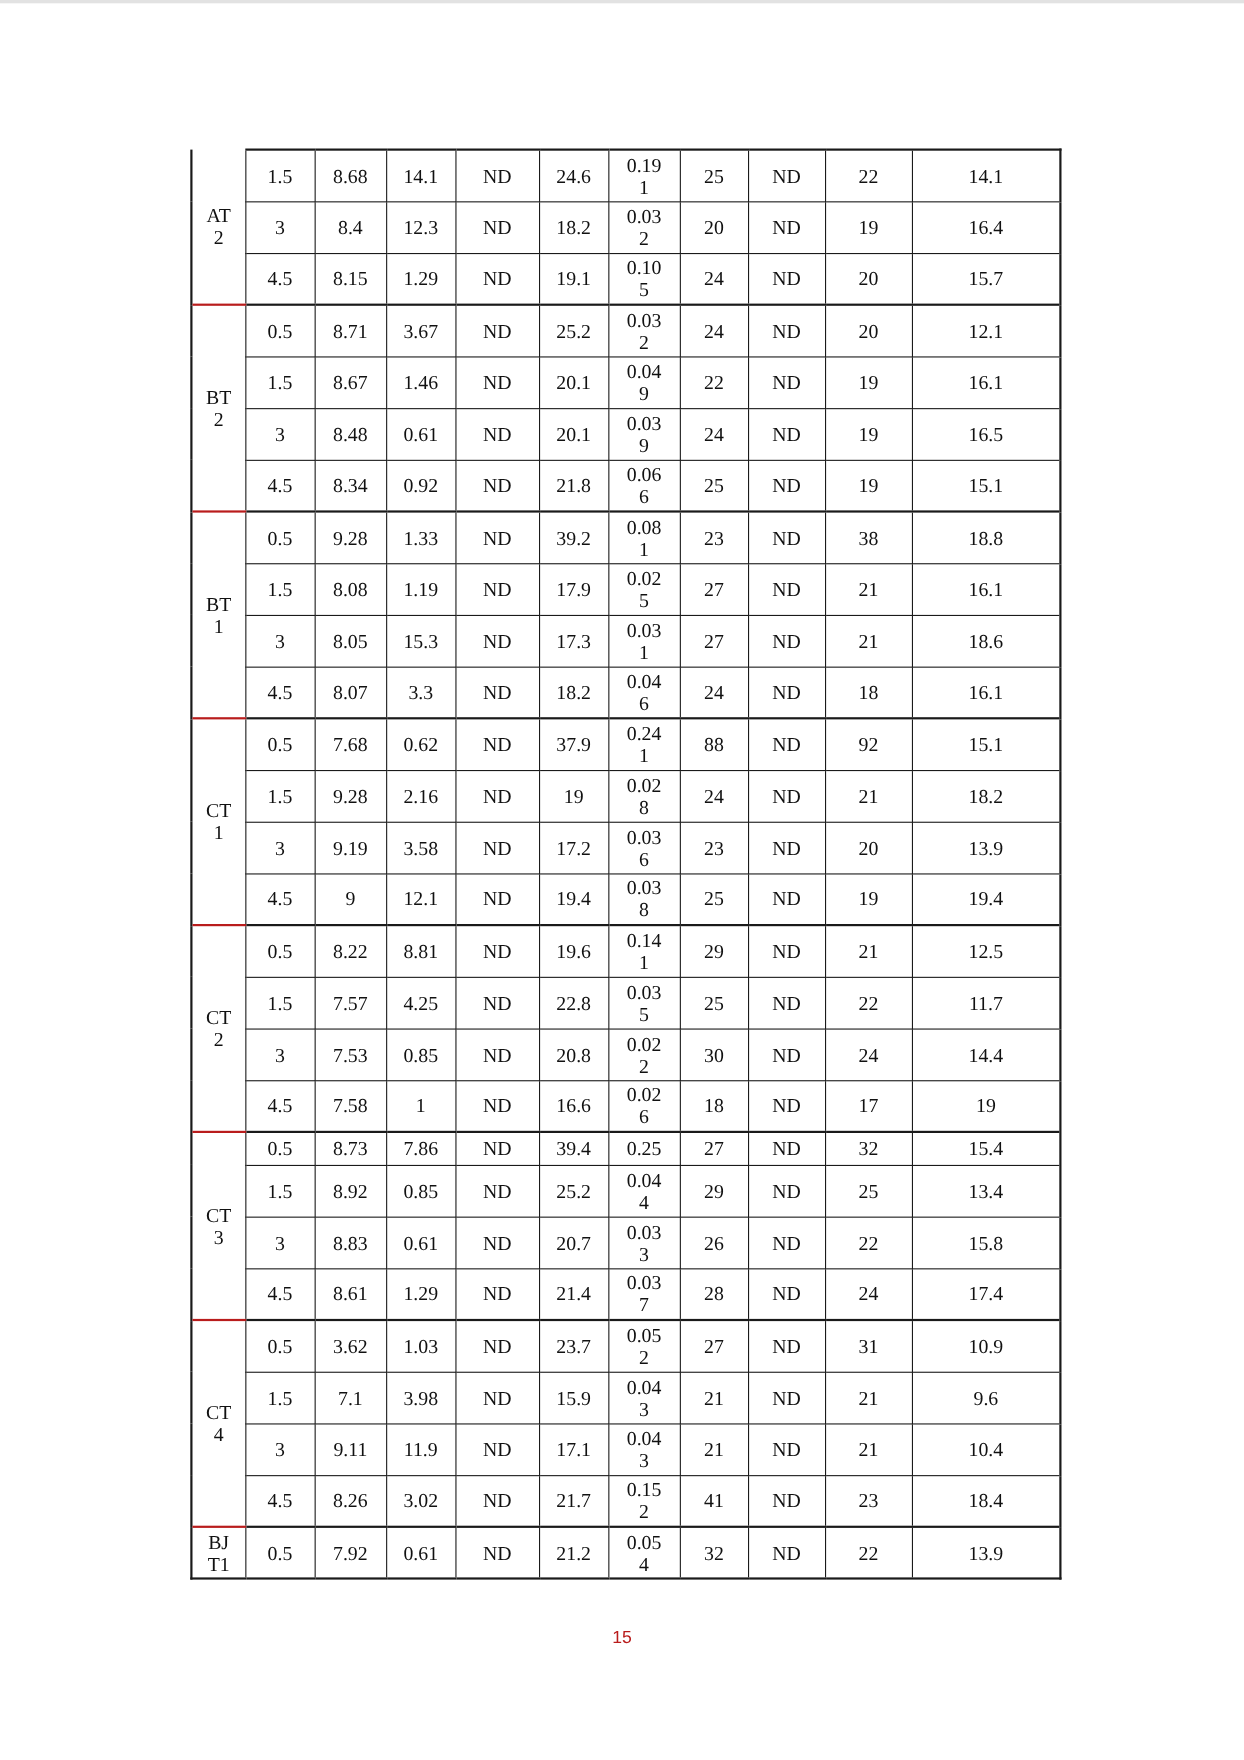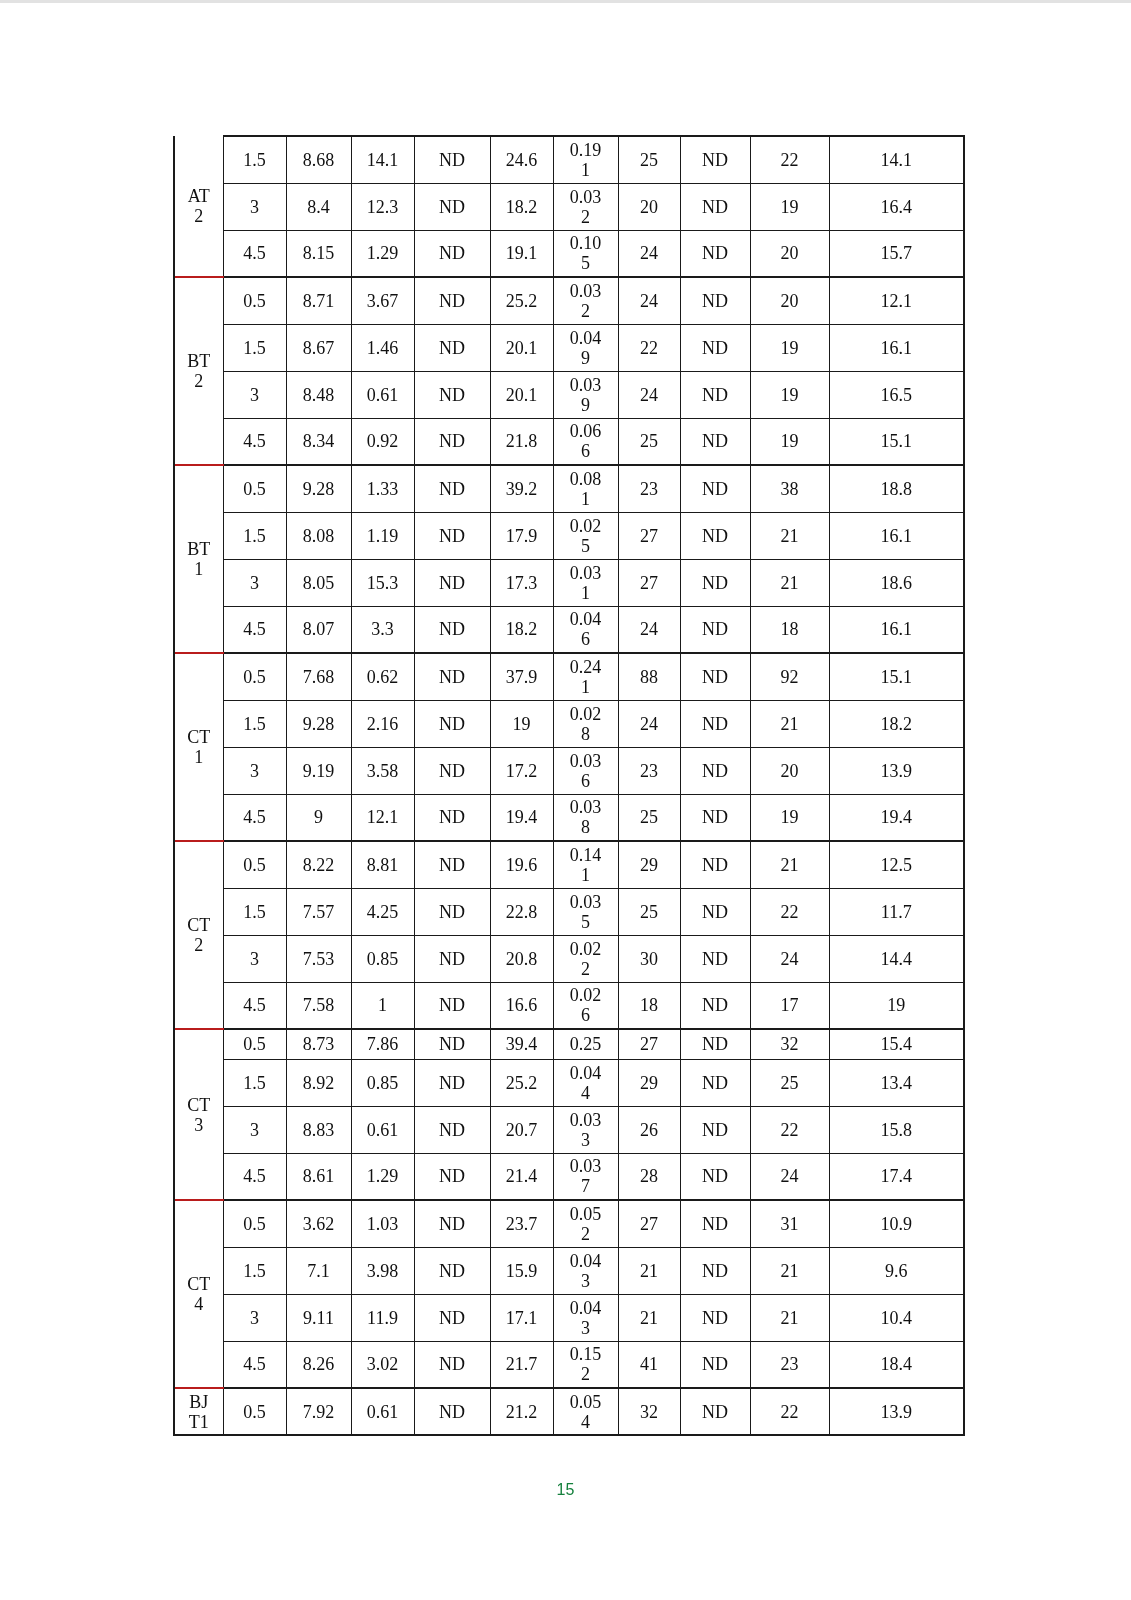--- a/index.html
+++ b/index.html
@@ -38,21 +38,21 @@
   th.group-label.open-top{border-top:none;text-align:center;} 
   td.last-col{border-right:2px solid #1a1a1a;}
   td.table-bottom, th.table-bottom{border-bottom:2px solid #1a1a1a;}
 
   .page-number{
     position:absolute;
     top:1481px;left:0;width:100%;
     text-align:center;
     font-family:"Liberation Sans", sans-serif;
     font-size:16px;
-    color:#15803d;
+    color:#b91c1c;
   }
 </style>
 </head>
 <body>
 
 <div class="page">
   <div class="scan-edge"></div>
 
   <table class="data">
     <colgroup>

